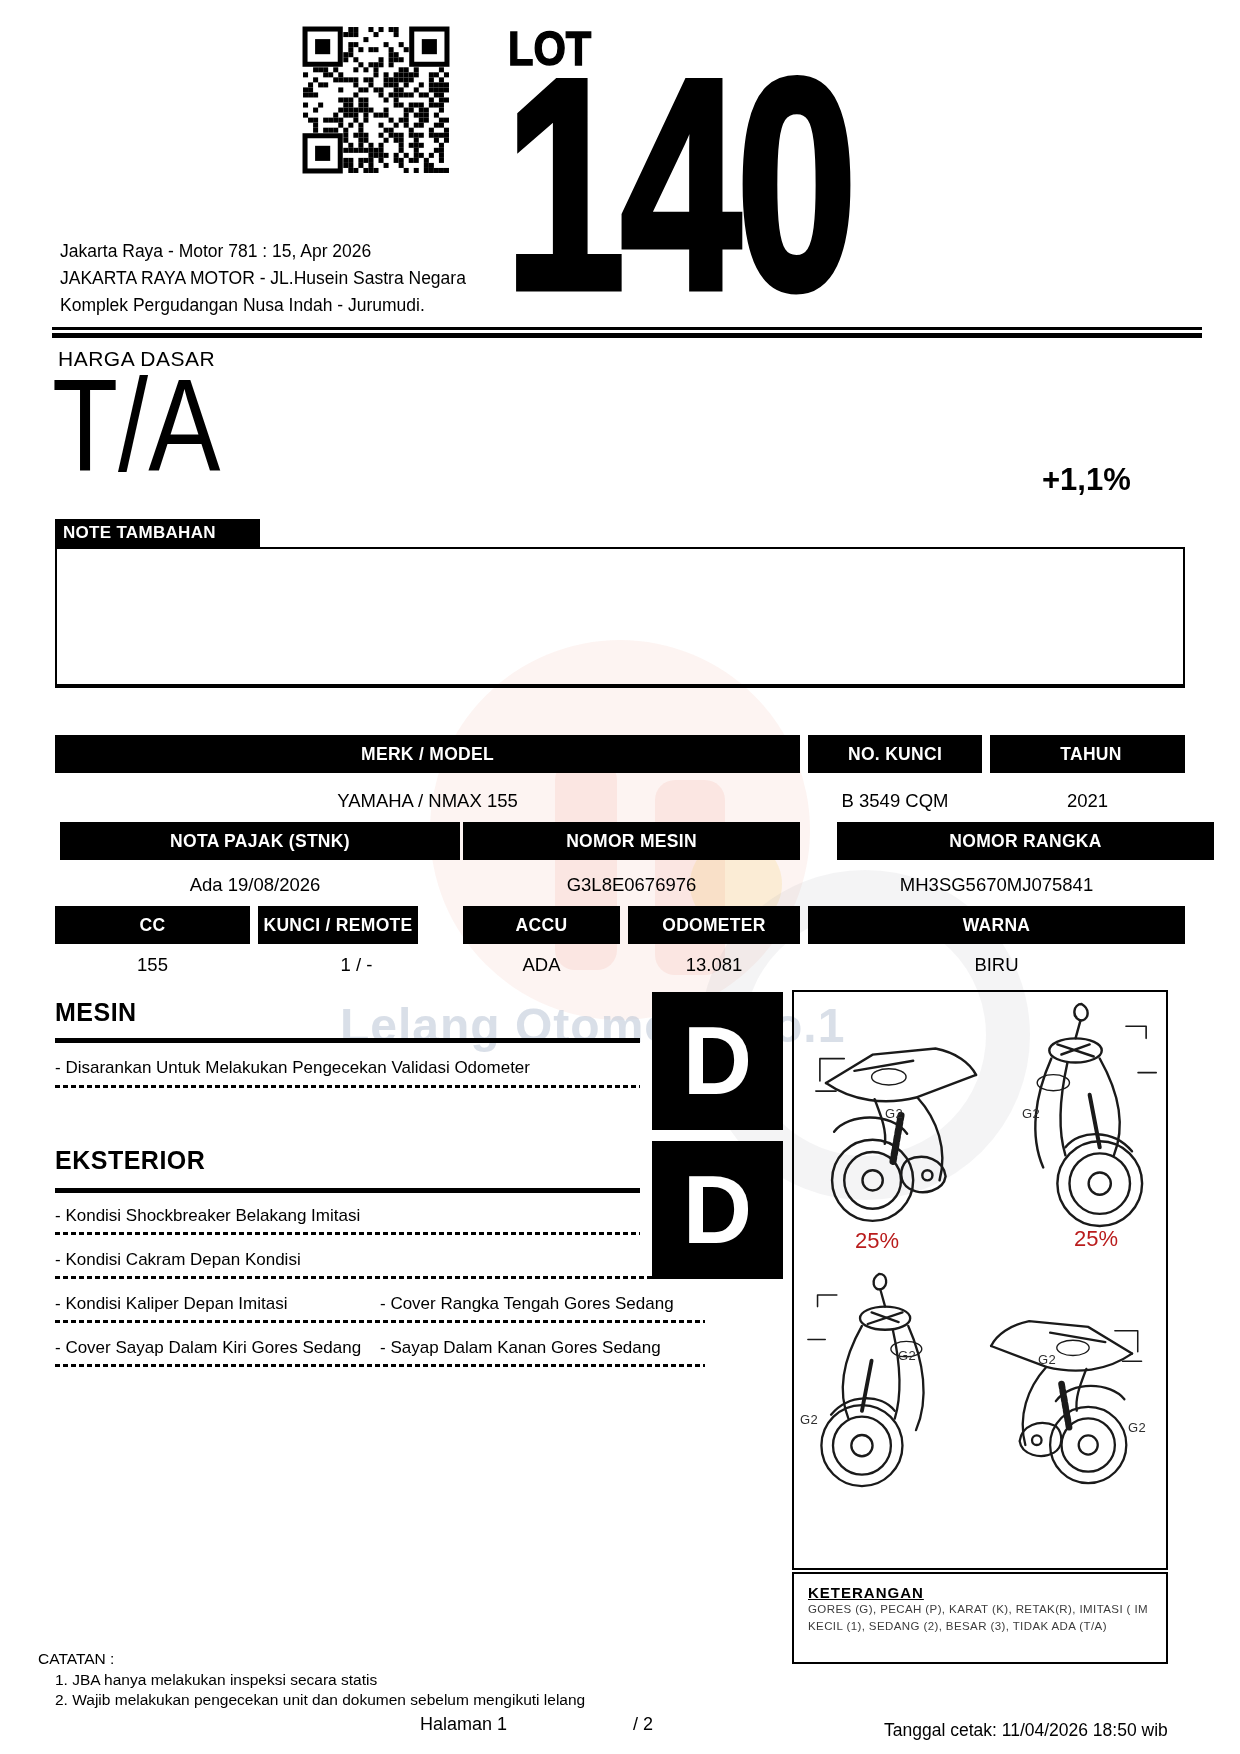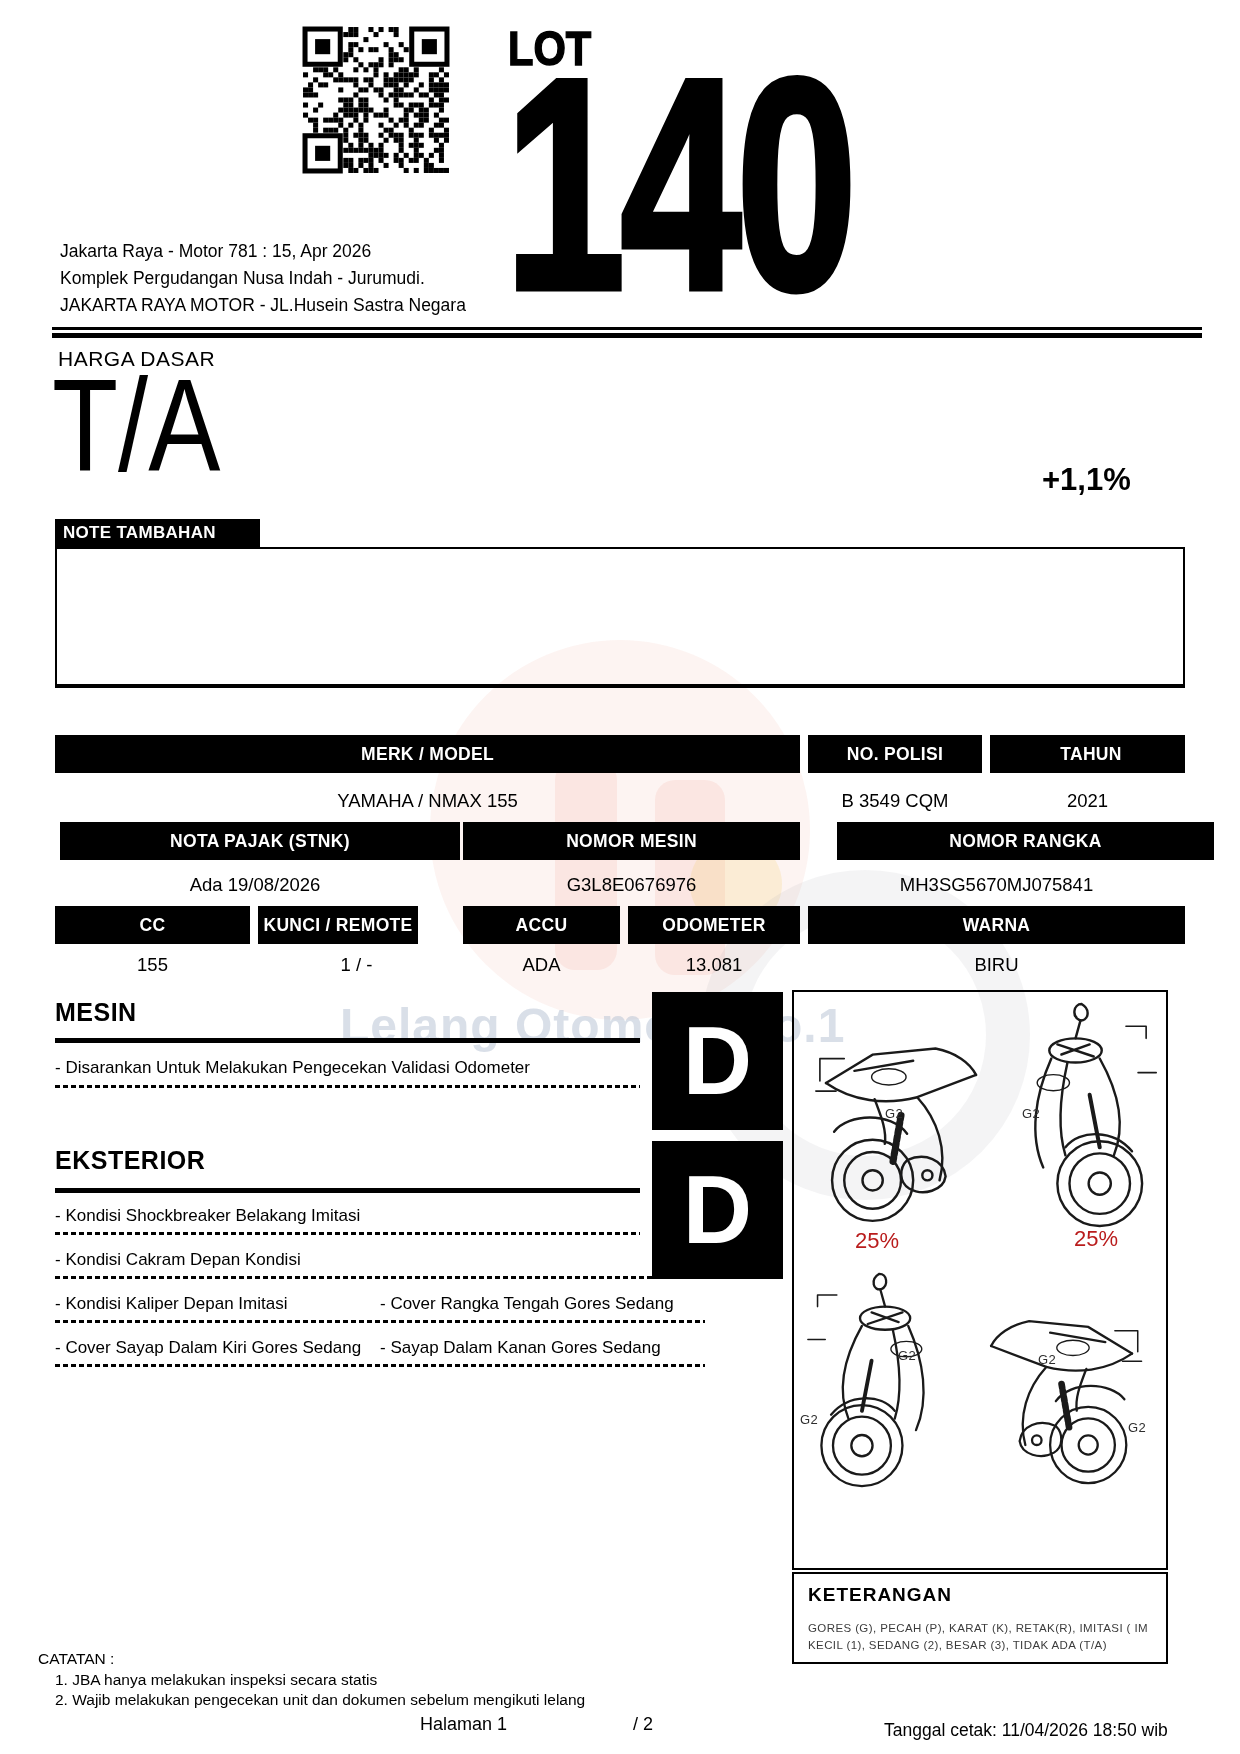--- a/index.html
+++ b/index.html
@@ -65,21 +65,21 @@
 
   .grade-box { position:absolute; left:652px; width:131px; height:138px; background:#000;
     color:#fff; display:flex; align-items:center; justify-content:center; }
   .grade-box span { font-size:96px; font-weight:bold; line-height:1; }
 
   
   .photo-panel { left:792px; top:990px; width:376px; height:580px; border:2px solid #000;
     background:transparent; }
   .keterangan-box { left:792px; top:1572px; width:376px; height:92px; border:2px solid #000;
     padding:10px 0 0 14px; overflow:hidden; }
-  .ket-title { font-size:19px; font-weight:bold; letter-spacing:1px; margin-bottom:14px; }
+  .ket-title { font-size:15px; font-weight:bold; letter-spacing:1px; margin-bottom:0;text-decoration:underline; }
   .ket-line { font-size:11.5px; color:#3c3c3c; letter-spacing:0.4px; line-height:17px;
     white-space:nowrap; }
 
   .bike { position:absolute; }
   .bike svg { width:100%; height:100%; }
   .pct { position:absolute; font-size:22px; color:#b91c1c; }
   .g2 { position:absolute; font-size:13px; color:#2e2e2e; letter-spacing:0.5px; }
 
   
   .catatan-title { left:38px; top:1650px; font-size:15.5px; }
@@ -401,35 +401,35 @@
       <rect x="108" y="2" width="35" height="35" fill="none" stroke="#000" stroke-width="5"></rect>
       <rect x="118" y="12" width="15" height="15"></rect>
       <rect x="2" y="108" width="35" height="35" fill="none" stroke="#000" stroke-width="5"></rect>
       <rect x="12" y="118" width="15" height="15"></rect>
     </svg></div>
 <div class="abs lot-label z1">LOT</div>
 <div class="abs lot-number z1">140</div>
 
 <div class="abs addr z1">
   <div>Jakarta Raya - Motor 781 : 15, Apr 2026</div>
+  <div>JAKARTA RAYA MOTOR - JL.Husein Sastra Negara</div>
   <div>Komplek Pergudangan Nusa Indah - Jurumudi.</div>
-  <div>JAKARTA RAYA MOTOR - JL.Husein Sastra Negara</div>
 </div>
 
 <div class="abs rule-double z1"></div>
 
 <div class="abs harga-label z1">HARGA DASAR</div>
 <div class="abs harga-value z1">T/A</div>
 <div class="abs harga-change z1">+1,1%</div>
 
 <div class="abs note-label z1">NOTE TAMBAHAN</div>
 <div class="abs note-box z1"></div>
 
 <div class="hdr z1" style="left:55px;top:735px;width:745px;">MERK / MODEL</div>
-<div class="hdr z1" style="left:808px;top:735px;width:174px;">NO. POLISI</div>
+<div class="hdr z1" style="left:808px;top:735px;width:174px;">NO. KUNCI</div>
 <div class="hdr z1" style="left:990px;top:735px;width:195px;padding-left:7px;">TAHUN</div>
 
 <div class="val z1" style="left:55px;top:786px;width:745px;">YAMAHA / NMAX 155</div>
 <div class="val z1" style="left:808px;top:786px;width:174px;">B 3549 CQM</div>
 <div class="val z1" style="left:990px;top:786px;width:195px;">2021</div>
 
 <div class="hdr z1" style="left:60px;top:822px;width:400px;">NOTA PAJAK (STNK)</div>
 <div class="hdr z1" style="left:463px;top:822px;width:337px;">NOMOR MESIN</div>
 <div class="hdr z1" style="left:808px;top:822px;width:377px;margin-left:29px;">NOMOR RANGKA</div>
 

